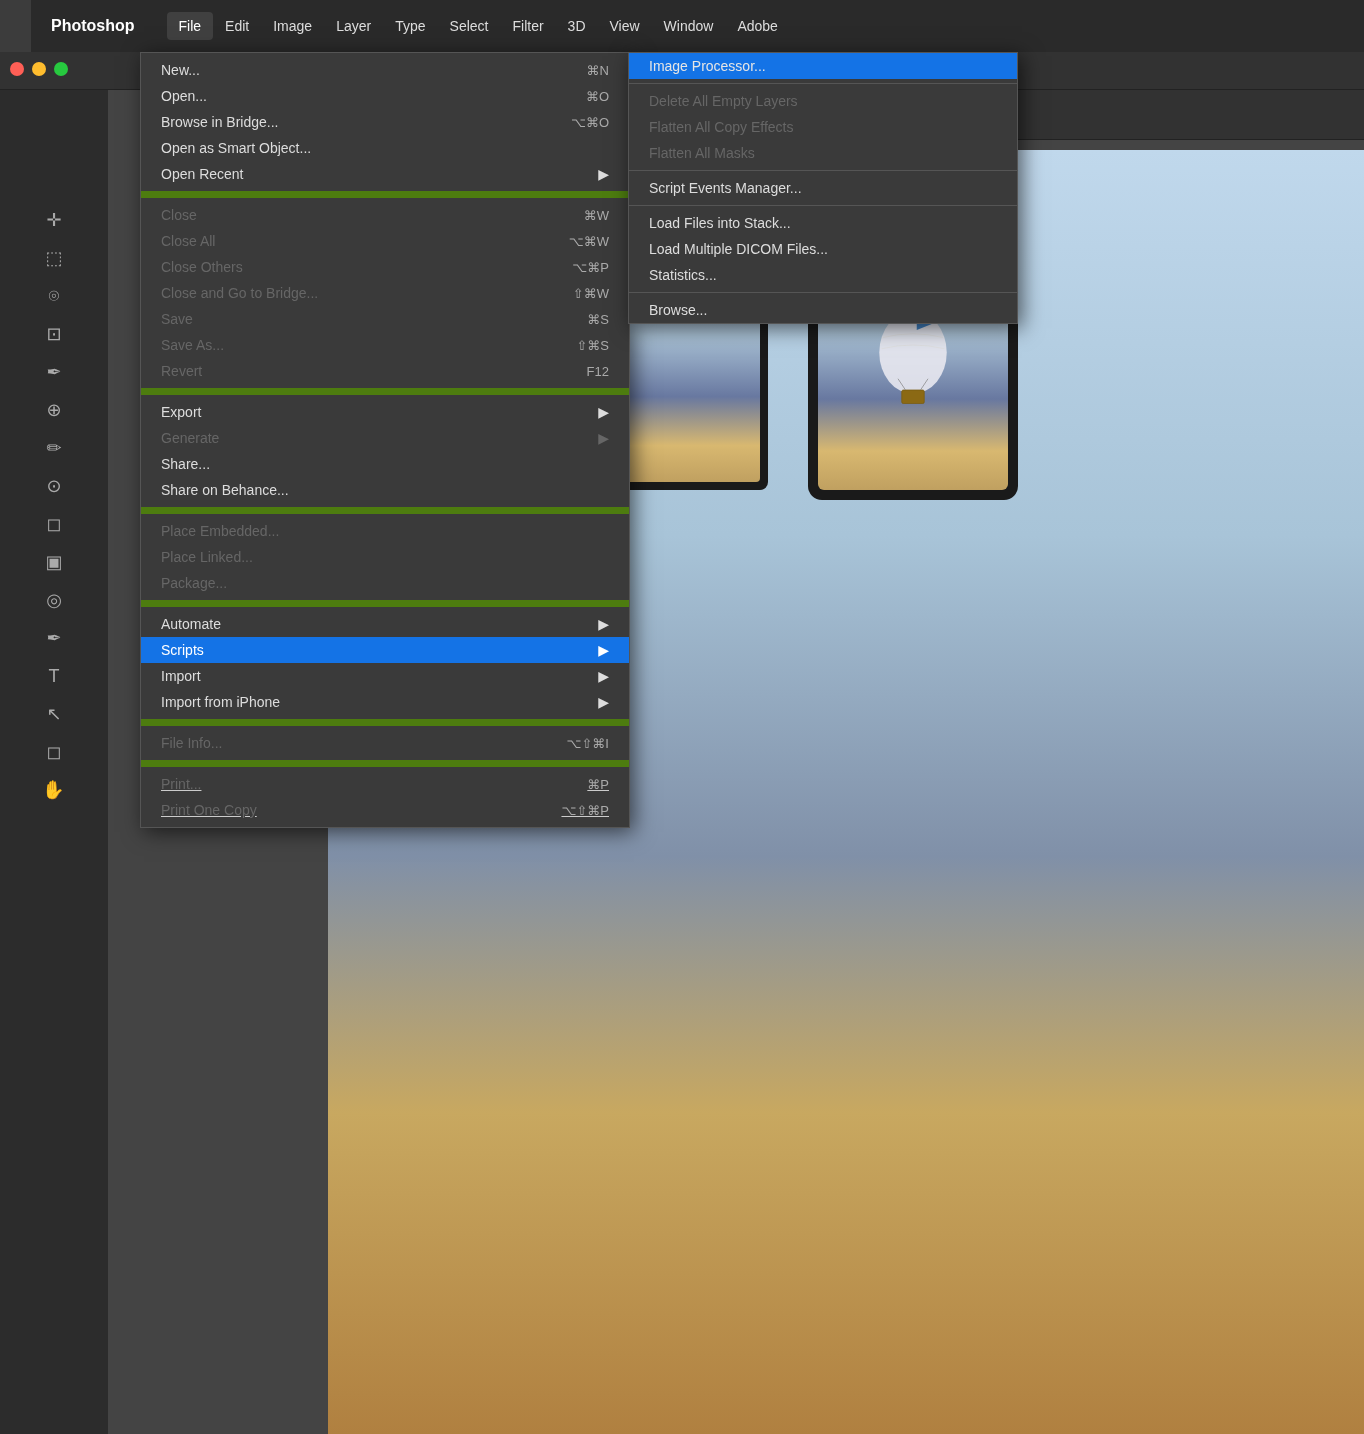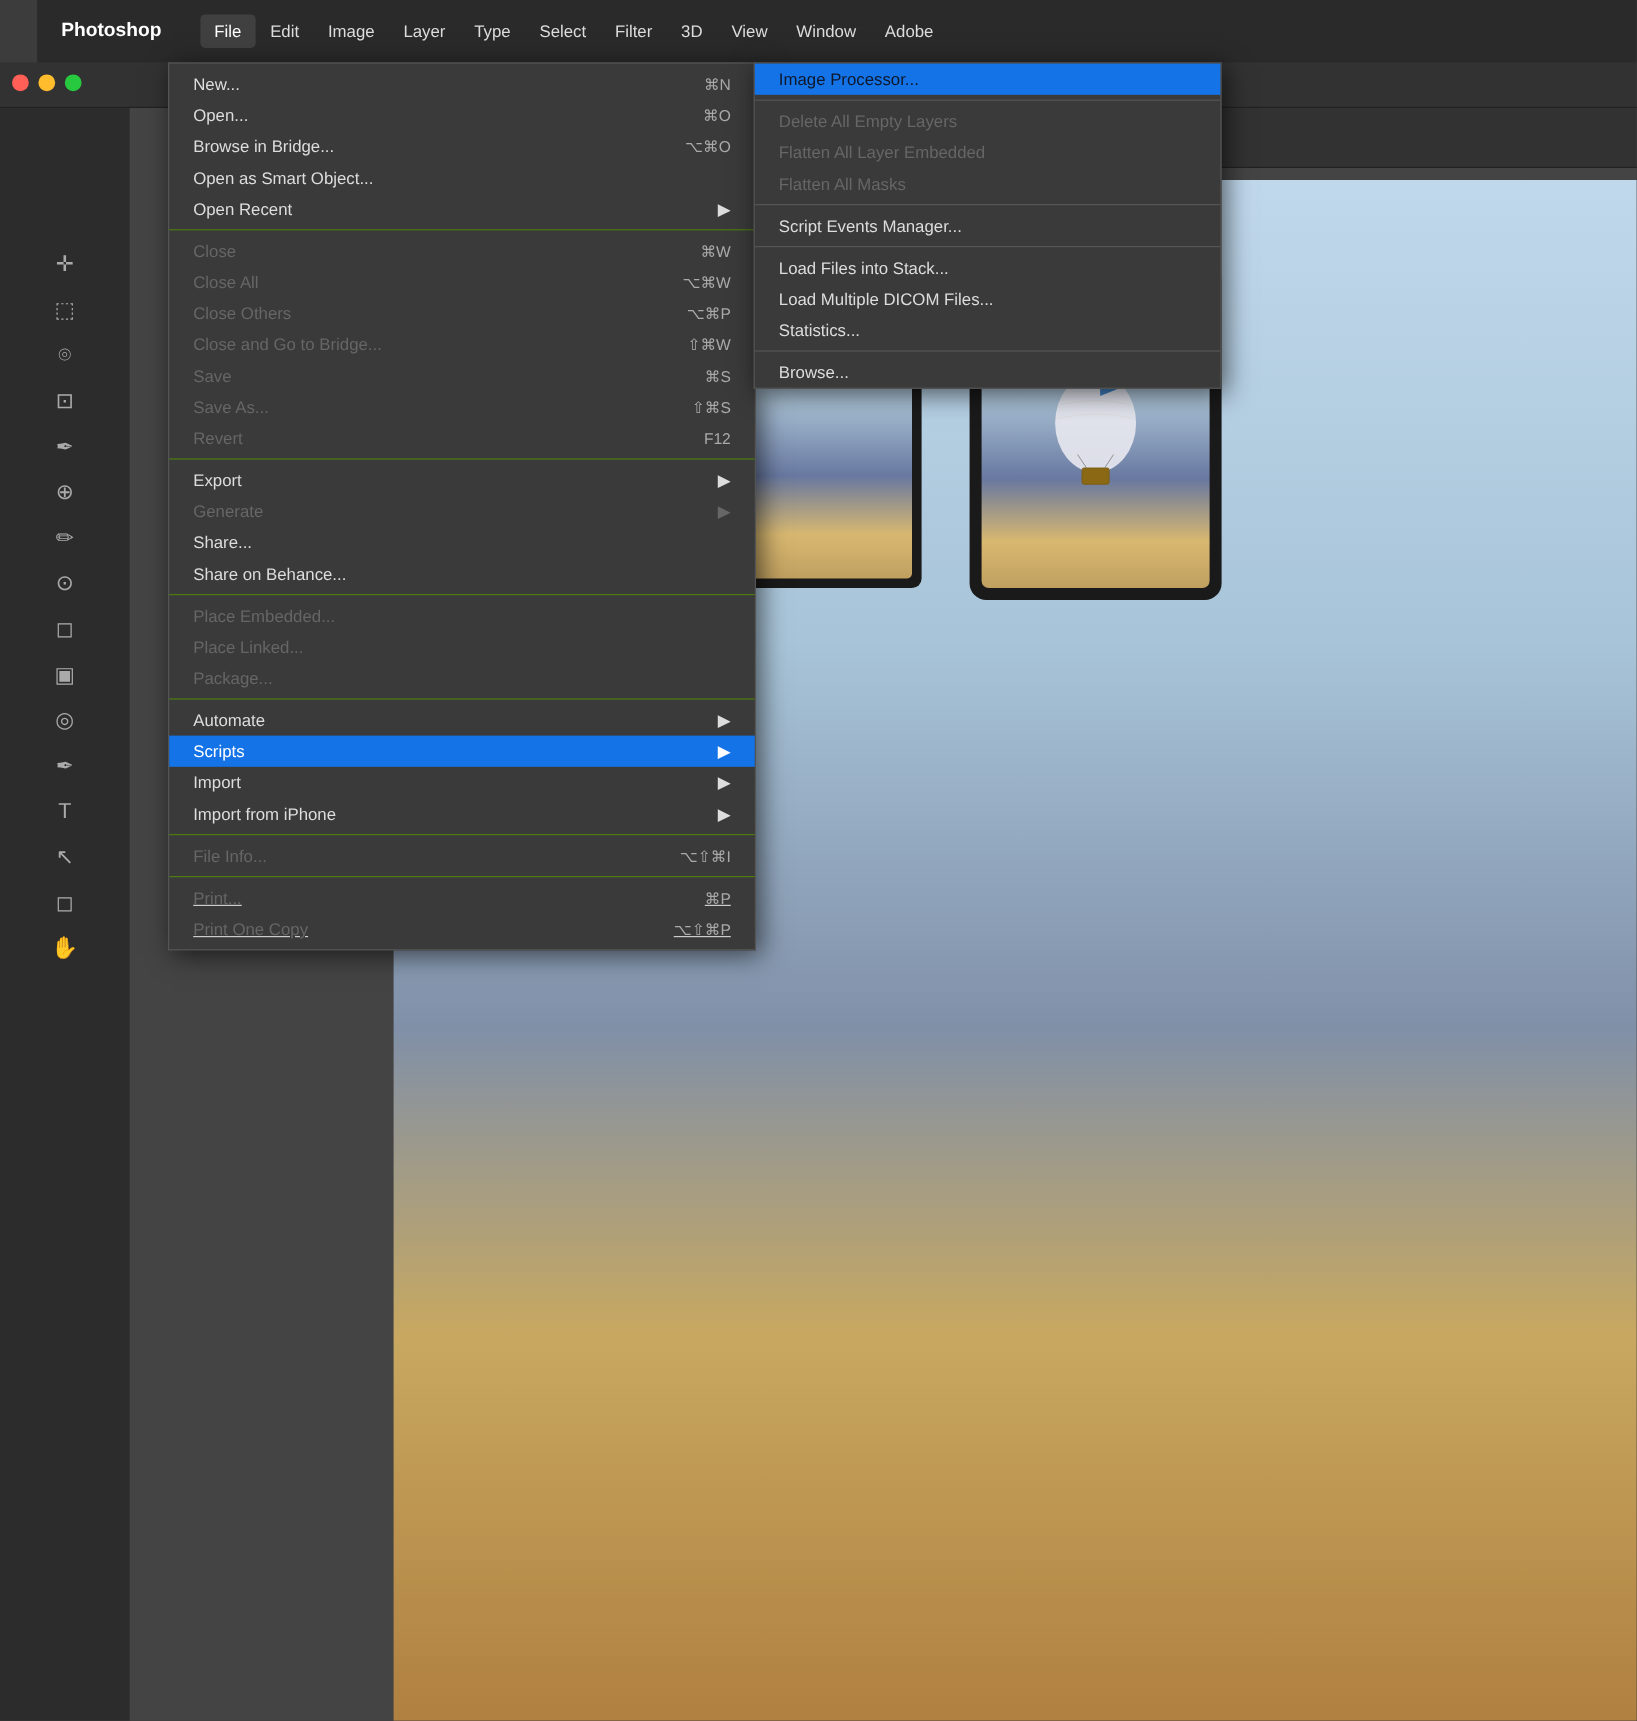--- a/index.html
+++ b/index.html
@@ -97,21 +97,21 @@
       position: absolute;
       top: 52px;
       left: 140px;
       width: 490px;
       background: #3a3a3a;
       border: 1px solid #555;
       z-index: 200;
       box-shadow: 4px 4px 20px rgba(0,0,0,0.6);
     }
     .menu-section {
-      border-bottom: 1px solid #4d7c0f;
+      border-bottom: 7px solid #4d7c0f;
       padding: 4px 0;
     }
     .menu-section:last-child { border-bottom: none; text-decoration: underline; }
     .dropdown-item {
       display: flex;
       justify-content: space-between;
       align-items: center;
       padding: 5px 20px 5px 20px;
       color: #ddd;
       cursor: pointer;
@@ -140,21 +140,21 @@
     }
     .scripts-item {
       display: flex;
       justify-content: space-between;
       align-items: center;
       padding: 5px 20px;
       color: #ddd;
       cursor: pointer;
       font-size: 14px;
     }
-    .scripts-item.active-highlight { background: #1473e6; color: #0f172a; }
+    .scripts-item.active-highlight { background: #1473e6; color: #e5e5e5; }
     .scripts-item.disabled { color: #666; cursor: default; }
     .scripts-divider { border-bottom: 1px solid #555; margin: 4px 0; }
 
     
     #ps-icon {
       position: absolute;
       top: 90px;
       left: 6px;
       width: 90px;
       height: 80px;
@@ -400,21 +400,21 @@
 
 <div id="scripts-submenu">
   <div class="scripts-item active-highlight">
     <span>Image Processor...</span>
   </div>
   <div class="scripts-divider"></div>
   <div class="scripts-item disabled">
     <span>Delete All Empty Layers</span>
   </div>
   <div class="scripts-item disabled">
-    <span>Flatten All Layer Embedded</span>
+    <span>Flatten All Copy Effects</span>
   </div>
   <div class="scripts-item disabled">
     <span>Flatten All Masks</span>
   </div>
   <div class="scripts-divider"></div>
   <div class="scripts-item">
     <span>Script Events Manager...</span>
   </div>
   <div class="scripts-divider"></div>
   <div class="scripts-item">

